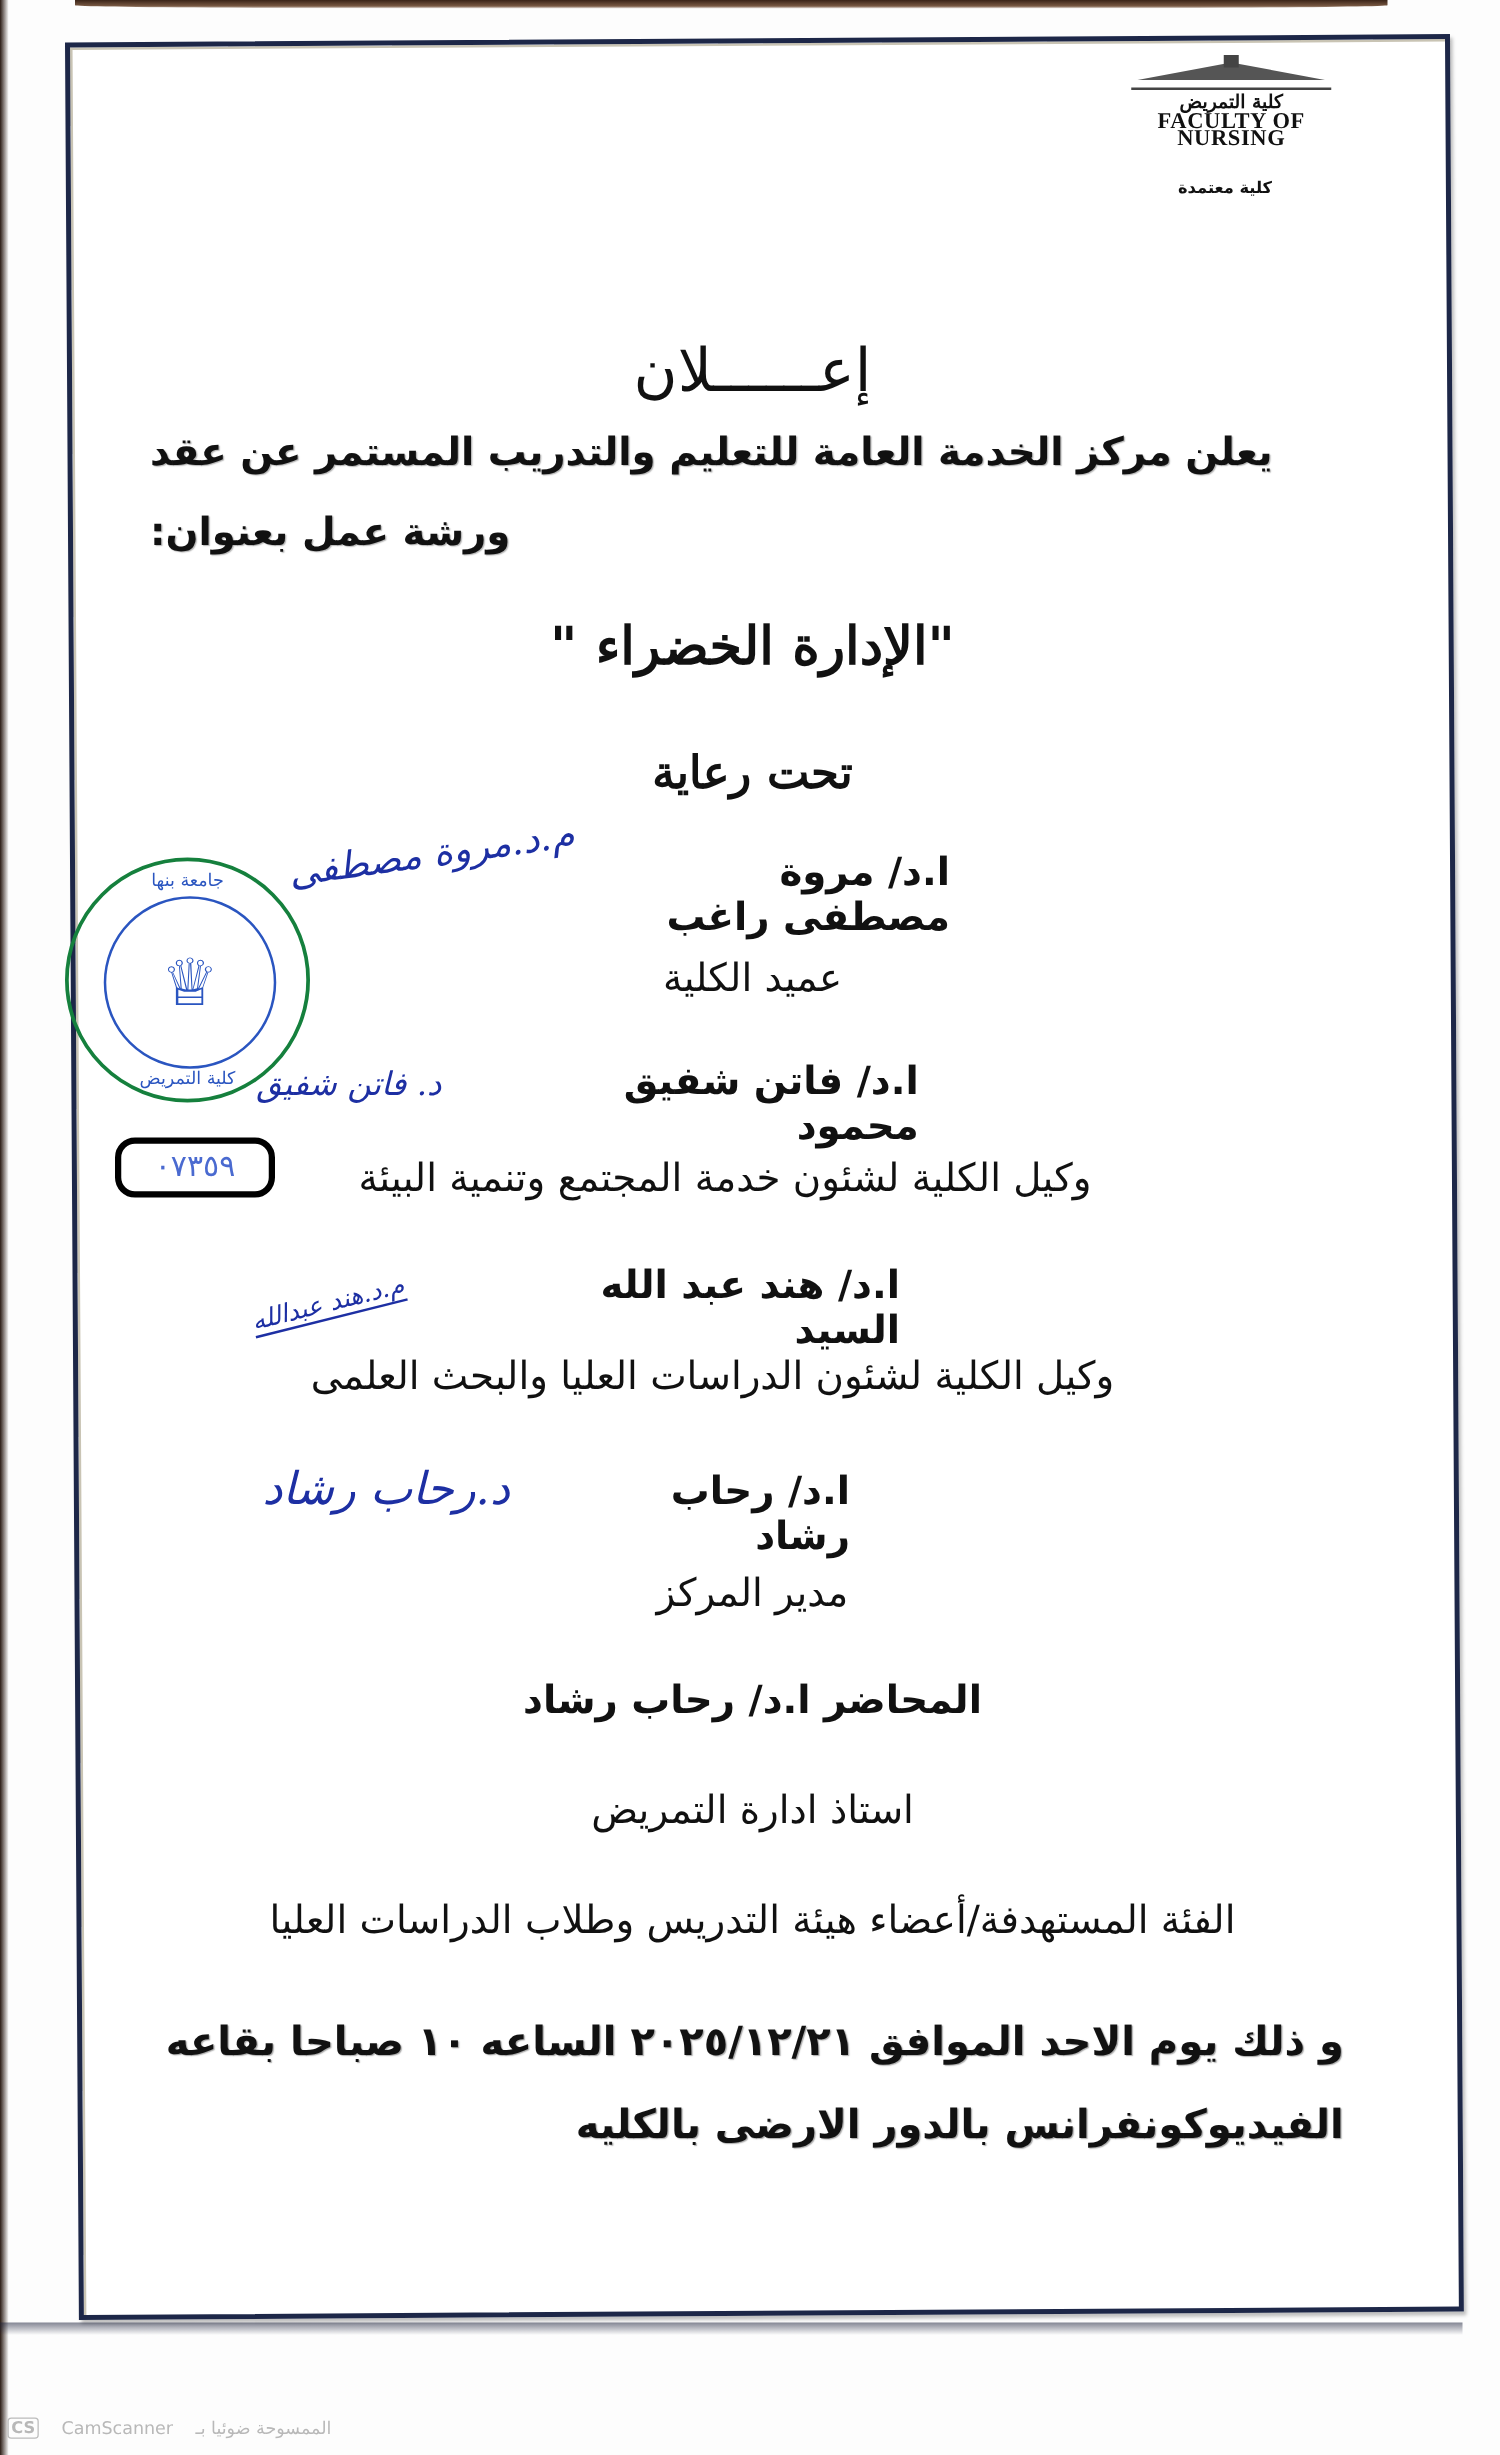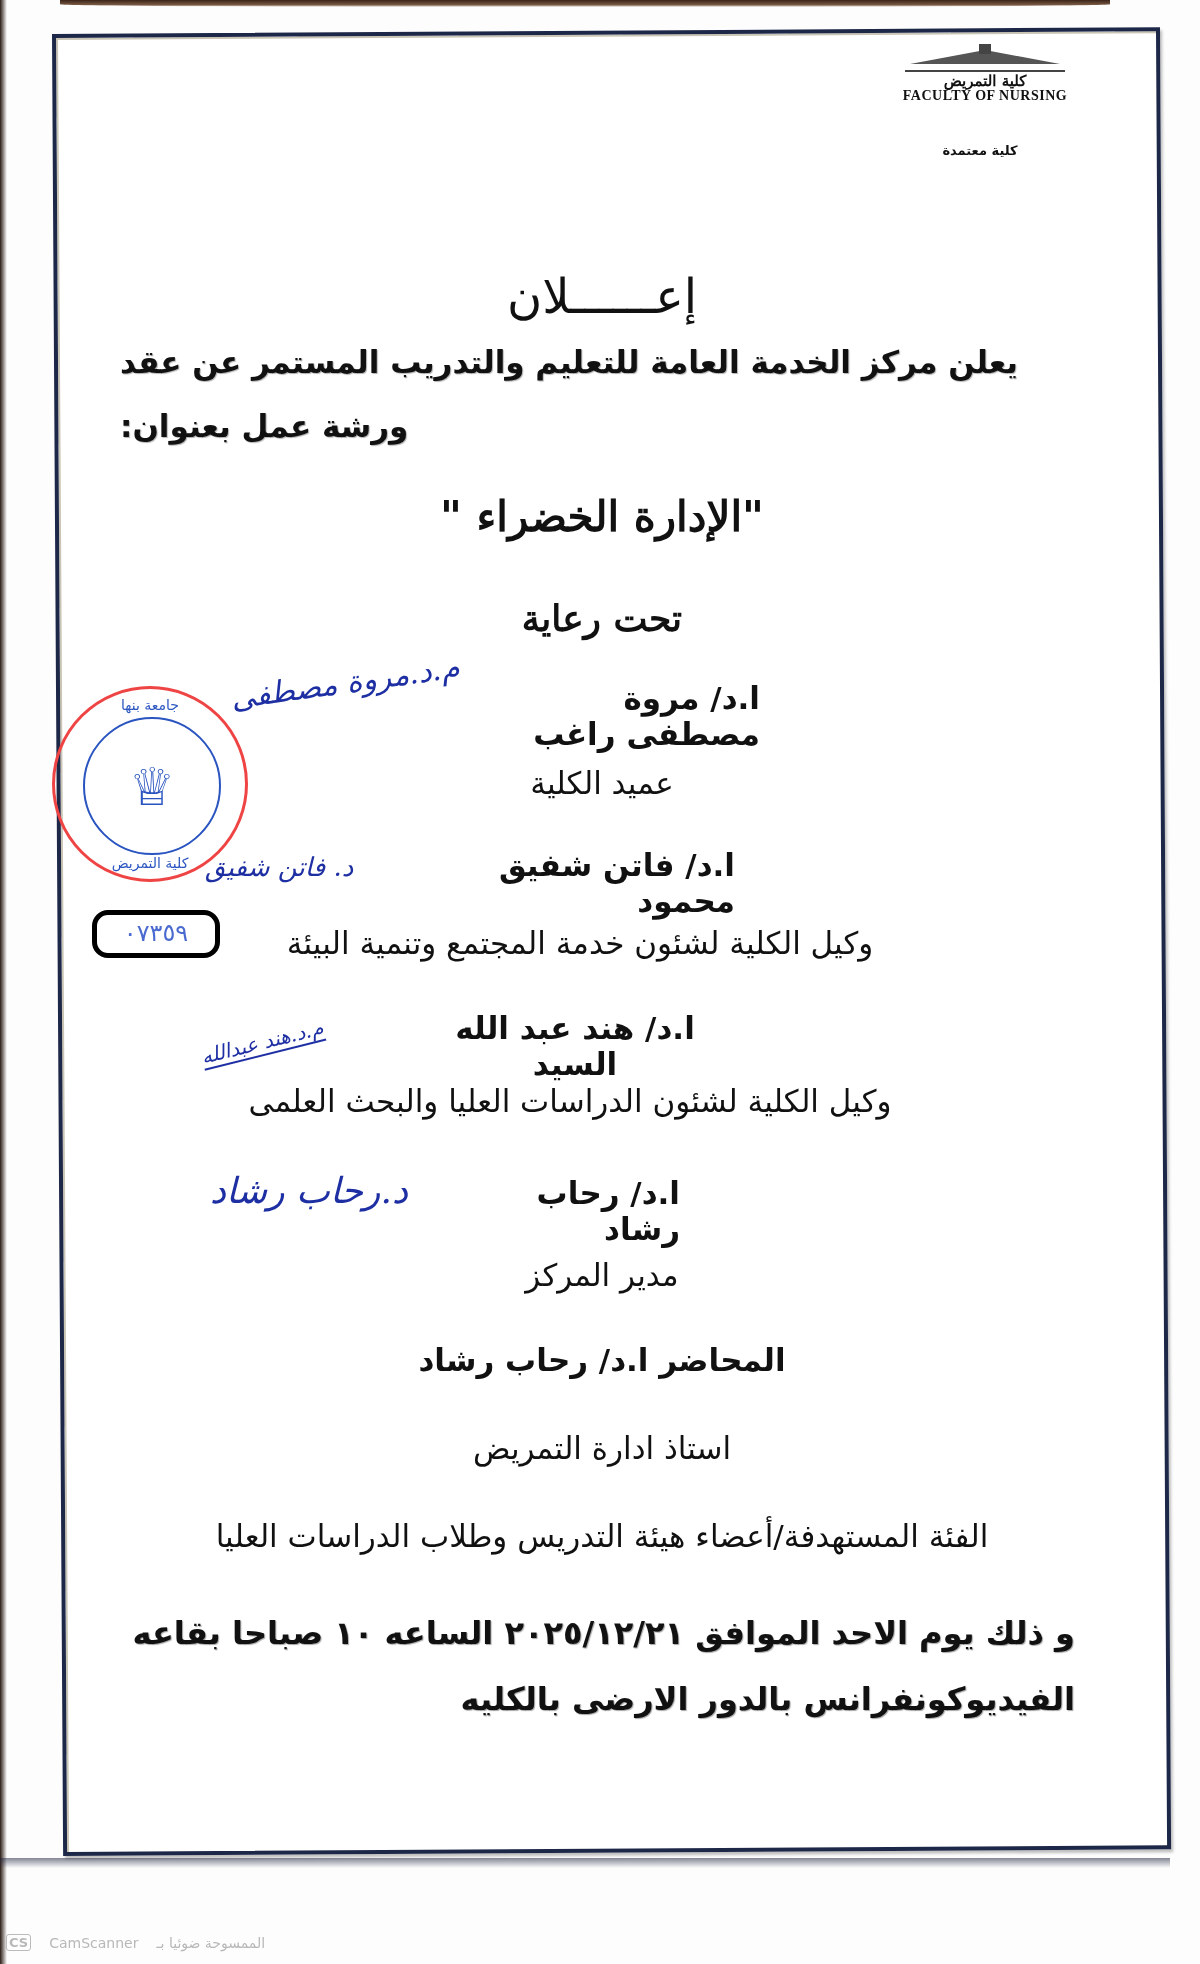--- a/index.html
+++ b/index.html
@@ -43,35 +43,35 @@
     content: ""; position: absolute; left: 0; top: 6px; width: 0; height: 0;
     border-left: 75px solid transparent; border-right: 75px solid transparent;
     border-bottom: 14px solid #555;
   }
   .logo .roof:after {
     content: ""; position: absolute; left: 69px; top: 0; width: 12px; height: 10px;
     background: #444;
   }
   .logo .rule { height: 2px; background: #444; width: 160px; margin: 2px auto 1px; }
   .logo .ar { font-family: "DejaVu Serif", serif; font-weight: bold; font-size: 15px; line-height: 16px; direction: rtl; }
-  .logo .en { font-family: "Liberation Serif", serif; font-weight: bold; font-size: 14px; letter-spacing: 0.5px; line-height: 14px; }
+  .logo .en { font-family: "Liberation Serif", serif; font-weight: bold; font-size: 18px; letter-spacing: 0.5px; line-height: 14px; }
   .accredited { left: 900px; top: 143px; width: 160px; text-align: center; font-weight: bold; font-size: 13px; }
   .heading { top: 268px; font-size: 48px; font-family: "DejaVu Serif", serif; }
   .para { left: 120px; width: 950px; top: 330px; font-size: 31px; font-weight: bold; line-height: 64px; text-align: left; text-shadow: 1px 1px 1px rgba(0,0,0,0.3); }
   .title { top: 492px; font-size: 42px; font-weight: bold; font-family: "DejaVu Serif", serif; }
   .under { top: 597px; font-size: 36px; font-weight: bold; font-family: "DejaVu Serif", serif; }
   .name { font-size: 31px; font-weight: bold; }
   .role { font-size: 31px; }
   .lecturer { font-size: 31px; font-weight: bold; }
   .target { font-size: 31px; }
   .when { left: 120px; width: 955px; font-size: 32px; font-weight: bold; line-height: 66px; text-align: right; text-shadow: 1px 1px 1px rgba(0,0,0,0.35); }
   .sig { color: #1d2fa3; font-family: "DejaVu Serif", serif; font-style: italic; }
   .stamp {
     left: 52px; top: 686px; width: 196px; height: 196px; border-radius: 50%;
-    border: 3px solid #ef4444; box-sizing: border-box; color: #2a55c0;
+    border: 3px solid #15803d; box-sizing: border-box; color: #2a55c0;
   }
   .stamp .inner {
     position: absolute; left: 28px; top: 28px; width: 134px; height: 134px; border-radius: 50%;
     border: 2px solid #2a55c0;
   }
   .stamp .eagle {
     position: absolute; left: 35px; top: 30px; width: 64px; height: 76px; font-size: 52px; text-align: center; line-height: 76px;
   }
   .stamp .top-text { position: absolute; left: 0; width: 190px; top: 8px; text-align: center; font-size: 14px; direction: rtl; }
   .stamp .bot-text { position: absolute; left: 0; width: 190px; top: 166px; text-align: center; font-size: 14px; direction: rtl; }
@@ -107,21 +107,21 @@
 <div class="abs center under rtl">تحت رعاية</div>
 
 <div class="abs rtl name" style="left:520px; top:680px; width:240px; text-align:right;">ا.د/ مروة مصطفى راغب</div>
 <div class="abs sig" style="left:230px; top:665px; font-size:30px; transform:rotate(-8deg);">م.د.مروة مصطفى</div>
 <div class="abs center role rtl" style="top:765px;">عميد الكلية</div>
 
 <div class="abs rtl name" style="left:430px; top:847px; width:305px; text-align:right;">ا.د/ فاتن شفيق محمود</div>
 <div class="abs sig" style="left:205px; top:852px; font-size:26px;">د. فاتن شفيق</div>
 <div class="abs rtl role" style="left:280px; top:925px; width:600px; text-align:center;">وكيل الكلية لشئون خدمة المجتمع وتنمية البيئة</div>
 
-<div class="abs rtl name" style="left:430px; top:1010px; width:290px; ">ا.د/ هند عبد الله السيد</div>
+<div class="abs rtl name" style="left:430px; top:1010px; width:290px; text-align:right;">ا.د/ هند عبد الله السيد</div>
 <div class="abs sig" style="left:200px; top:1030px; font-size:20px; transform:rotate(-14deg); border-bottom:2px solid #1d2fa3;">م.د.هند عبدالله</div>
 <div class="abs rtl role" style="left:240px; top:1083px; width:660px; text-align:center;">وكيل الكلية لشئون الدراسات العليا والبحث العلمى</div>
 
 <div class="abs rtl name" style="left:460px; top:1175px; width:220px; text-align:right;">ا.د/ رحاب رشاد</div>
 <div class="abs sig" style="left:210px; top:1170px; font-size:36px;">د.رحاب رشاد</div>
 <div class="abs center role rtl" style="top:1257px;">مدير المركز</div>
 
 <div class="abs center lecturer rtl" style="top:1342px;">المحاضر ا.د/ رحاب رشاد</div>
 <div class="abs center role rtl" style="top:1430px;">استاذ ادارة التمريض</div>
 

